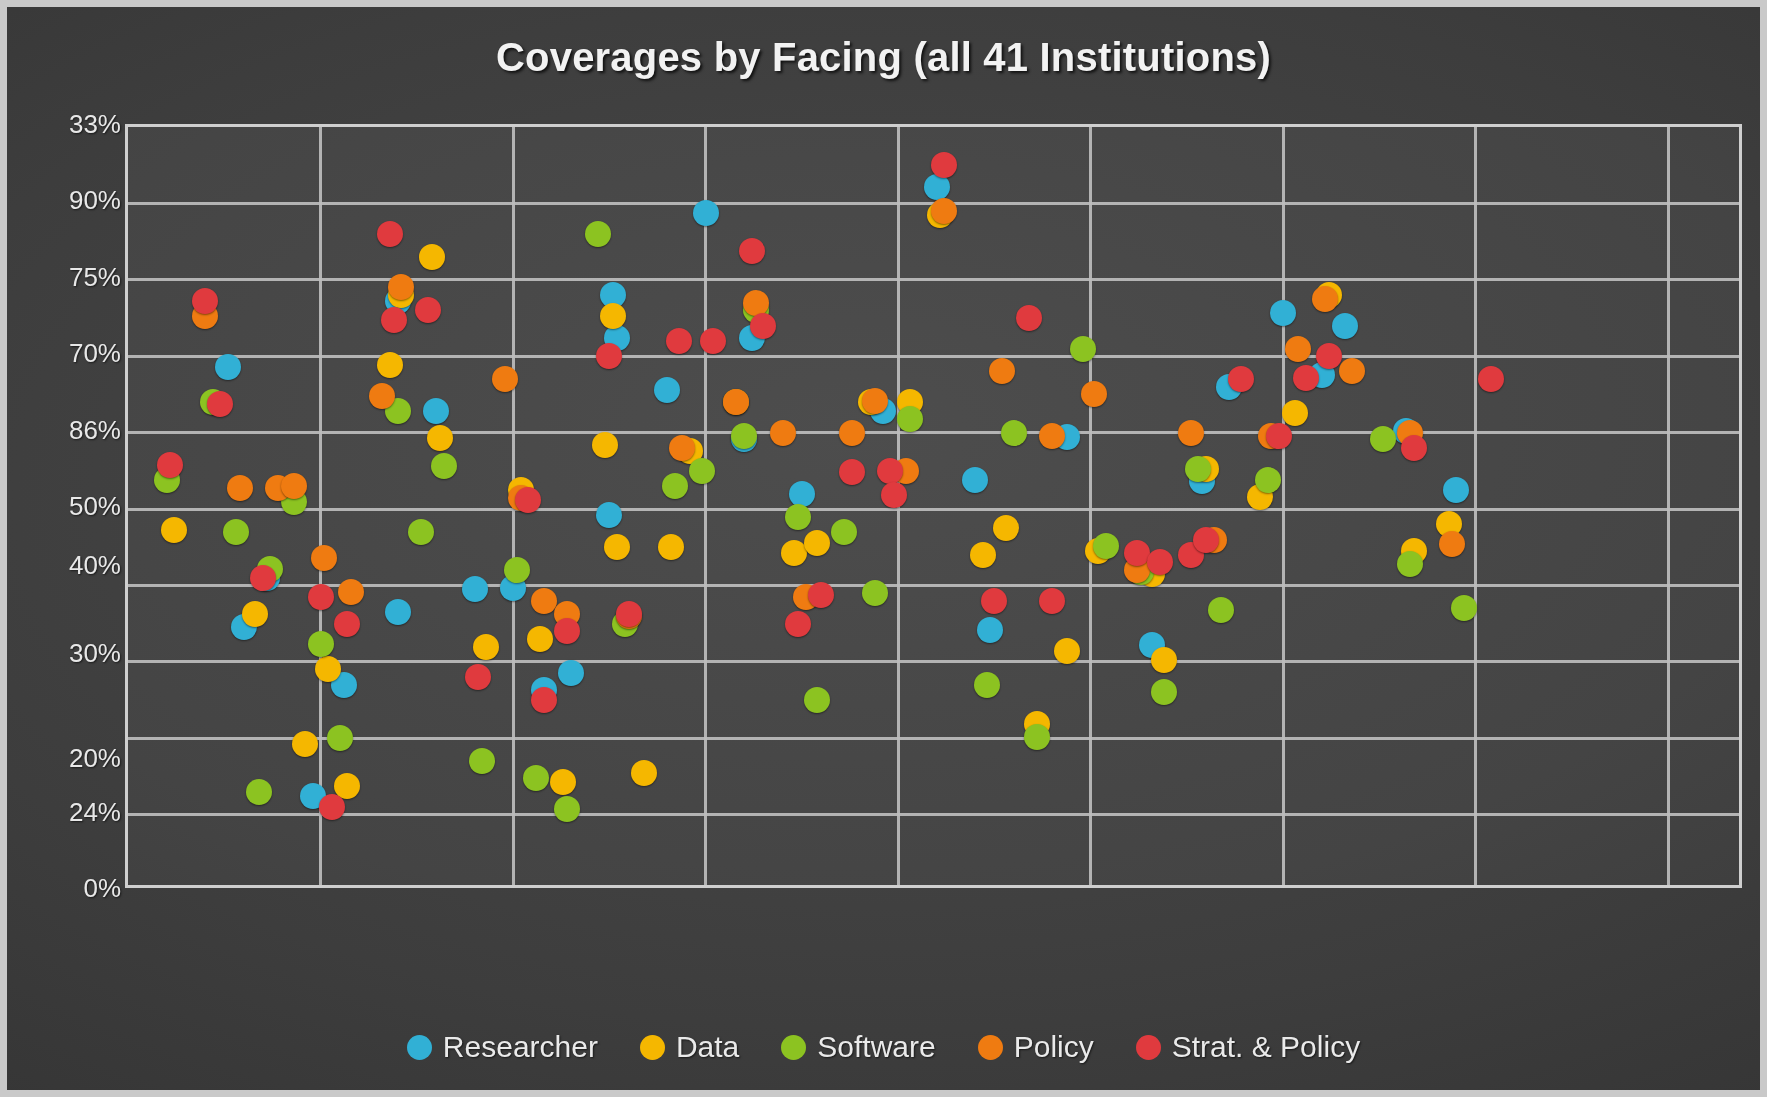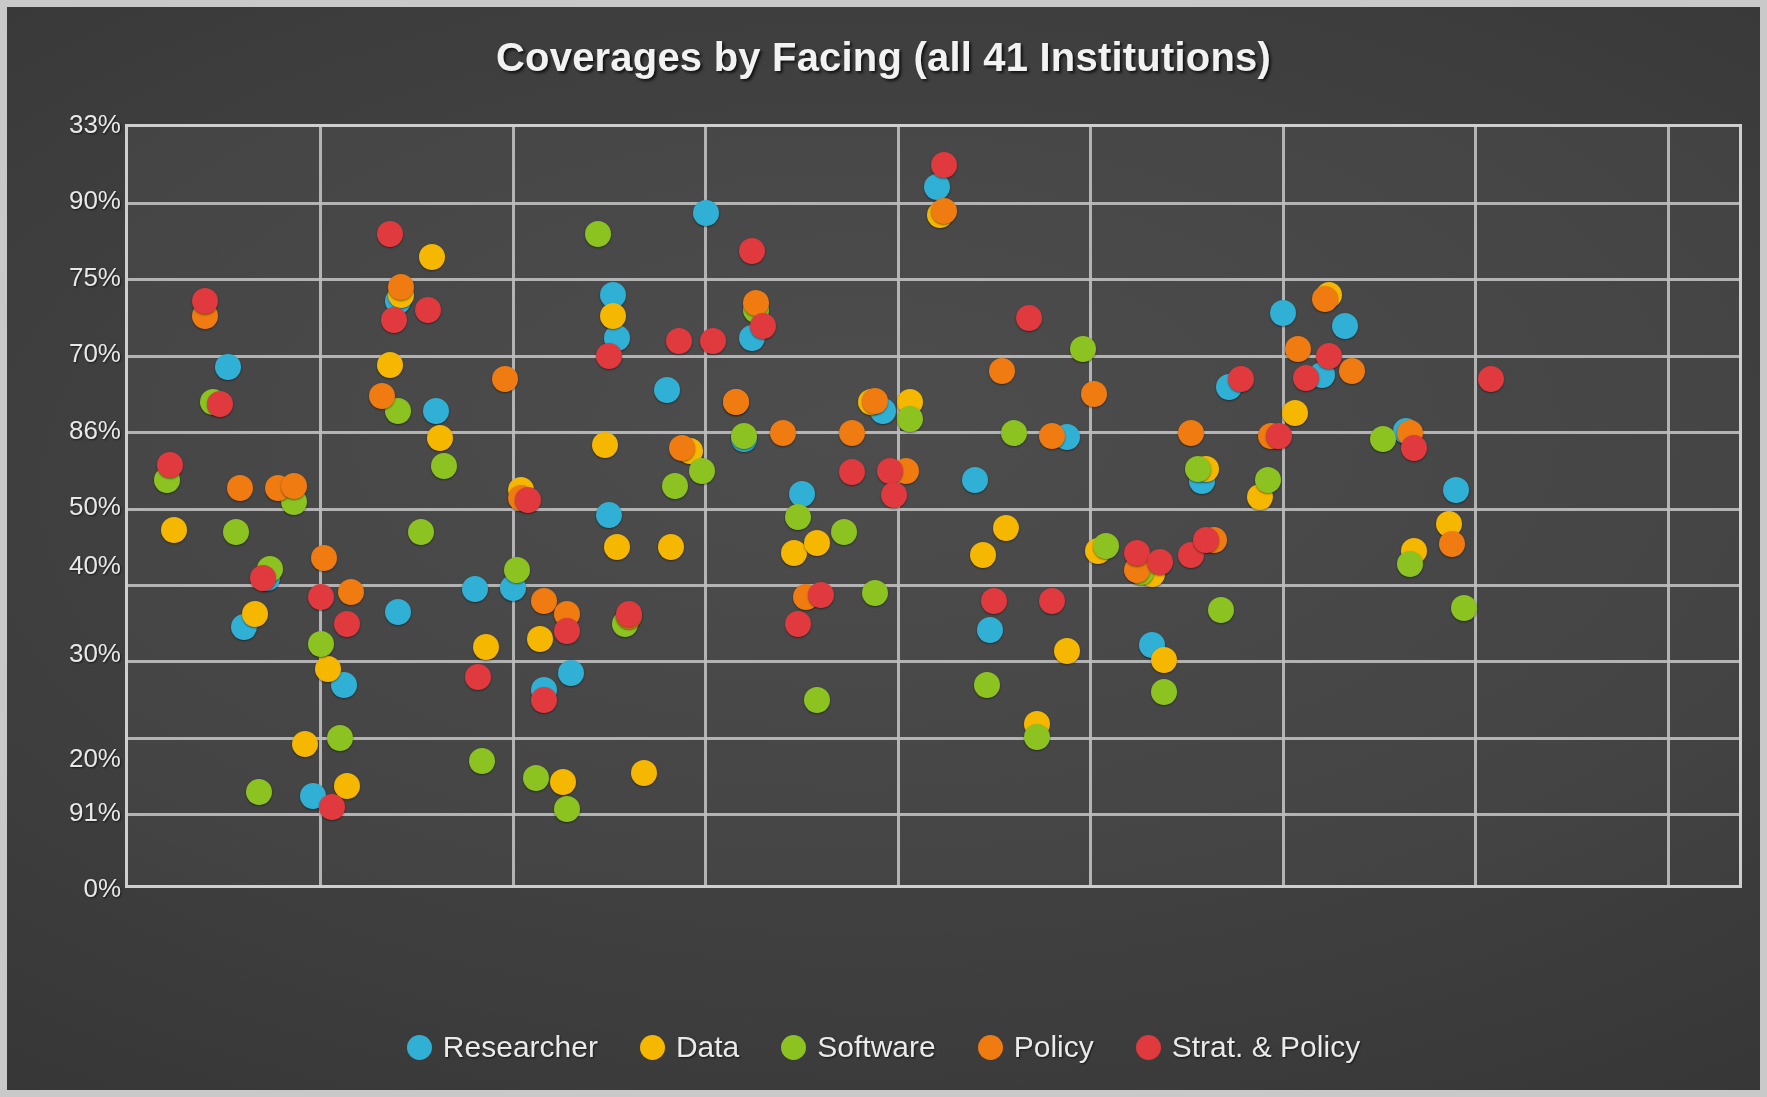--- a/index.html
+++ b/index.html
@@ -82,21 +82,21 @@
 </style>
 </head>
 <body>
 
 <div id="frame">
 
   <div id="title">Coverages by Facing (all 41 Institutions)</div>
 
   <div id="ylabels">
       <div class="ytick" style="top: 764px;">0%</div>
-      <div class="ytick" style="top: 687.6px;">91%</div>
+      <div class="ytick" style="top: 687.6px;">24%</div>
       <div class="ytick" style="top: 611.2px; margin-top: 23px;">20%</div>
       <div class="ytick" style="top: 529px;">30%</div>
       <div class="ytick" style="top: 441px; padding-left: 37px;">40%</div>
       <div class="ytick" style="top: 382px;">50%</div>
       <div class="ytick" style="top: 305.6px;">86%</div>
       <div class="ytick" style="top: 229.2px;">70%</div>
       <div class="ytick" style="top: 152.8px;">75%</div>
       <div class="ytick" style="top: 76.4px;">90%</div>
       <div class="ytick" style="top: 0px;">33%</div>
     </div>

